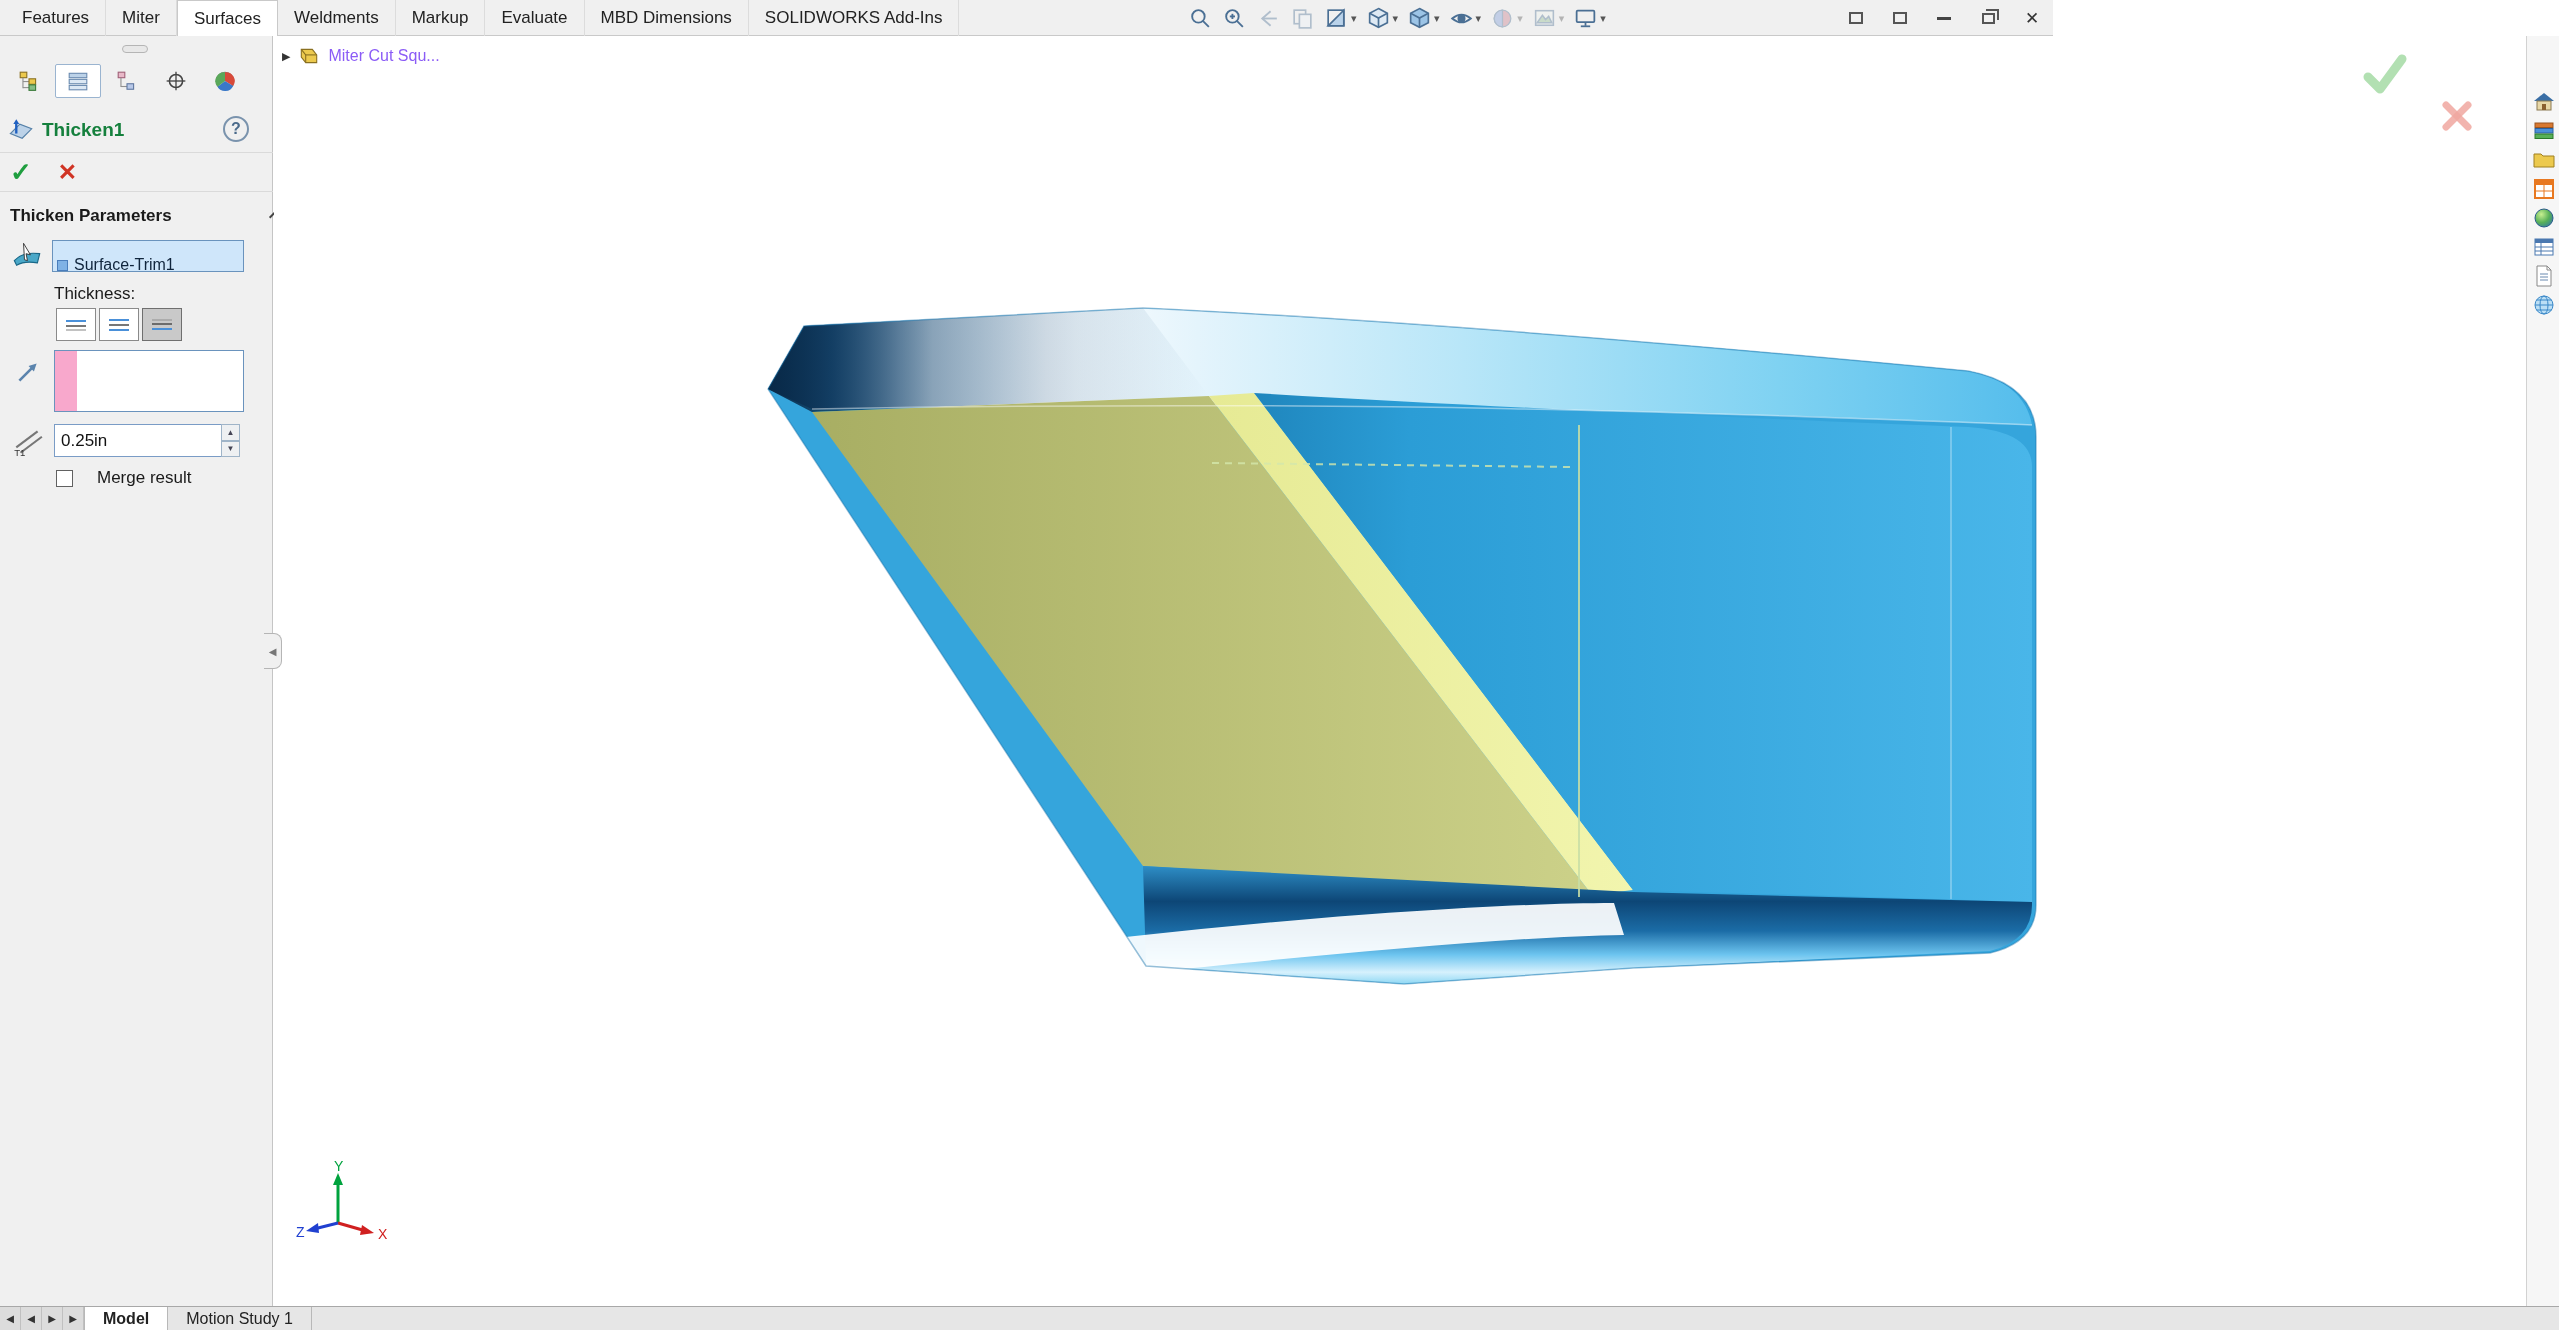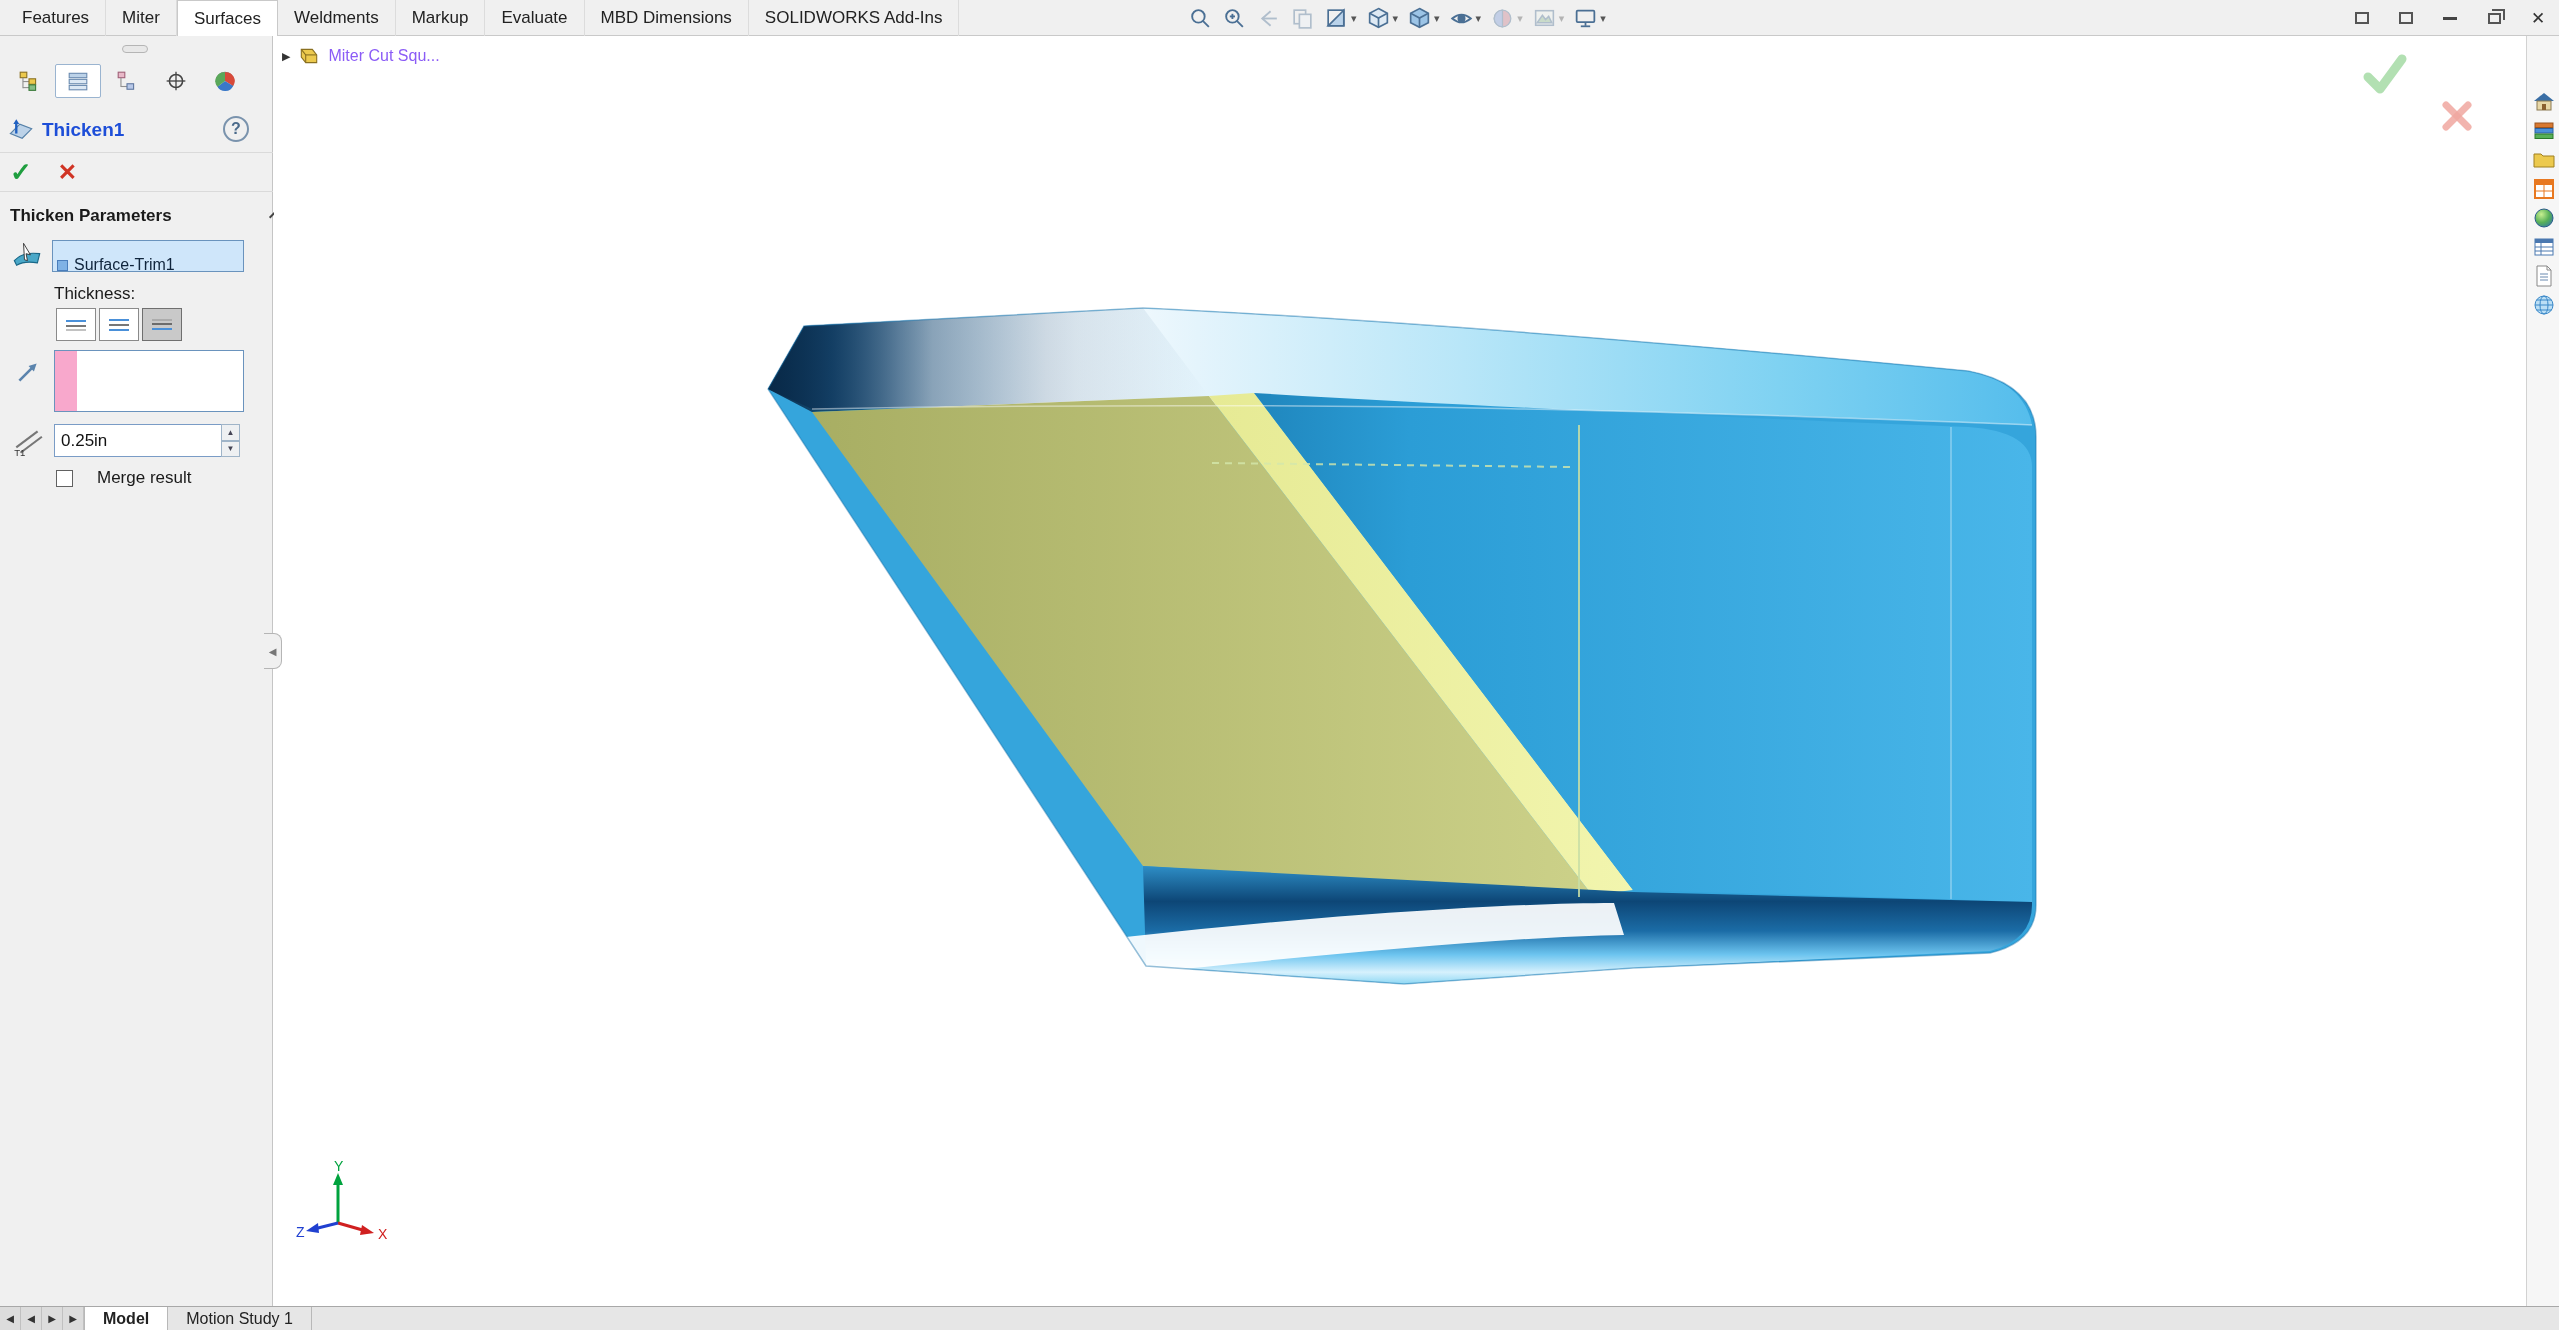--- a/index.html
+++ b/index.html
@@ -1,21 +1,21 @@
 <!DOCTYPE html>
 <html><head>
 <meta charset="utf-8">
 <style>
   * { box-sizing: border-box; margin: 0; padding: 0; }
   body { background: #777; font-family: "Liberation Sans", sans-serif; }
   .app { position: relative; width: 2559px; height: 1330px; background: #fff; overflow: hidden;
          font-family: "Liberation Sans", sans-serif; }
 
   
-  .menubar { position: absolute; left: 0; top: 0; width: 2559px; height: 36px;
+  .menubar { position: absolute; left: 0; top: 0; width: 2053px; height: 36px;
              background: #f0f0f0; border-bottom: 1px solid #c9c9c9; }
   .tabs-row { position: absolute; left: 6px; top: 0; height: 36px; display: flex; }
   .cmd-tab { padding: 0 16px; display: flex; align-items: center; font-size: 17px; color: #222;
              border-right: 1px solid #dcdcdc; white-space: nowrap; cursor: default; }
   .cmd-tab.active { background: #ffffff; border: 1px solid #c9c9c9; border-bottom: none; font-weight: normal; }
 
   .hud { position: absolute; left: 1188px; top: 0; height: 36px; display: flex; align-items: center; gap: 9px; }
   .hicon { display: flex; align-items: center; cursor: default; }
   .hicon svg { display: block; }
   .grayed { opacity: .38; }
@@ -33,21 +33,21 @@
   
   .panel { position: absolute; left: 0; top: 36px; width: 273px; height: 1270px;
            background: #f0f0f0; border-right: 1px solid #c5c5c5; }
   .panel-grip { position: absolute; left: 122px; top: 9px; width: 26px; height: 8px;
                 border: 1px solid #b5b5b5; border-radius: 4px; background: #e8e8e8; }
   .pm-tabs { position: absolute; left: 6px; top: 28px; display: flex; gap: 3px; }
   .pm-tab { width: 46px; height: 34px; display: flex; align-items: center; justify-content: center;
             border: 1px solid transparent; border-radius: 2px; cursor: default; }
   .pm-tab.active { background: #ffffff; border-color: #9ab4d0; }
   .pm-title-row { position: absolute; left: 0; top: 74px; width: 273px; height: 40px; display: flex; align-items: center; }
-  .pm-title { font-size: 19px; font-weight: bold; color: #1d4ed8; margin-left: 8px; }
+  .pm-title { font-size: 19px; font-weight: bold; color: #15803d; margin-left: 8px; }
   .help-btn { position: absolute; right: 24px; top: 6px; width: 26px; height: 26px; border: 2px solid #7a93ad;
               border-radius: 50%; display: flex; align-items: center; justify-content: center;
               font-size: 16px; color: #4a6a8a; font-weight: bold; }
   .okcancel { position: absolute; left: 0; top: 116px; width: 273px; height: 40px;
               border-top: 1px solid #dadada; border-bottom: 1px solid #dadada; display: flex; align-items: center; }
   .ok-g { color: #1f9e3f; font-size: 26px; font-weight: bold; margin-left: 10px; }
   .cancel-r { color: #d03424; font-size: 23px; font-weight: bold; margin-left: 26px; }
   .group-hd { position: absolute; left: 0; top: 162px; width: 303px; height: 36px; display: flex; align-items: center; }
   .group-hd-label { font-size: 17px; font-weight: bold; color: #1a1a1a; margin-left: 10px; }
   .chev-up { position: absolute; right: 22px; top: 14px; width: 10px; height: 10px;

